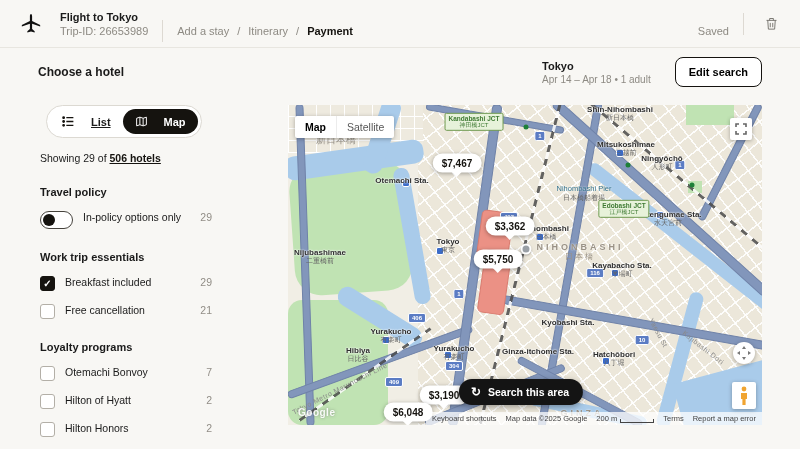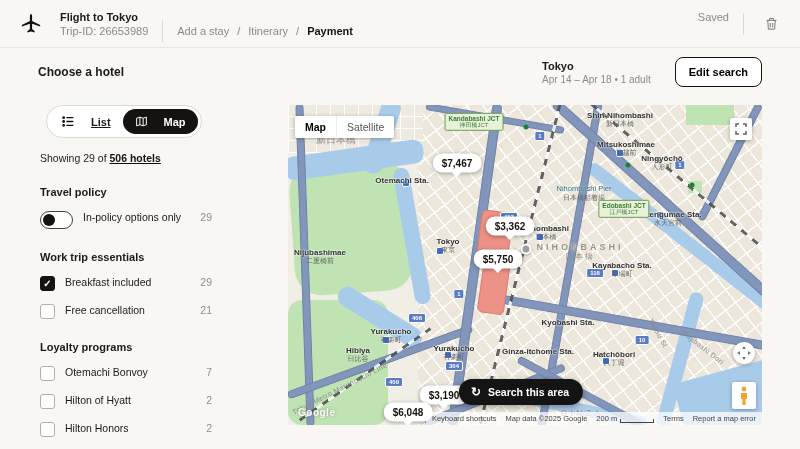--- a/index.html
+++ b/index.html
@@ -12,21 +12,21 @@
   .logo { width:26px; height:26px; margin:0 16px 0 18px; display:flex; align-items:center; justify-content:center; }
   .logo svg { width:22px; height:22px; fill:#111; }
   .hdr-titles { display:flex; flex-direction:column; gap:2px; }
   .hdr-title { font-size:11px; font-weight:700; }
   .hdr-sub { font-size:11px; color:#8d8a83; }
   .vdiv { width:1px; height:22px; background:#ddd9d2; margin:0 14px; align-self:center; }
   .crumbs { display:flex; align-items:center; gap:8px; font-size:11px; color:#8d8a83; padding-top:15px; }
   .crumb { cursor:pointer; }
   .crumb.active { color:#15130f; font-weight:700; }
   .crumb-sep { color:#8d8a83; }
-  .hdr-right { margin-left:auto; display:flex; align-items:flex-start; }
+  .hdr-right { margin-left:auto; display:flex; align-items:flex-end; }
   .saved { font-size:11px; color:#8d8a83; }
   .trash { width:26px; height:26px; display:flex; align-items:center; justify-content:center; margin-right:16px; cursor:pointer; }
   .trash svg { width:15px; height:15px; stroke:#6d6a64; fill:none; stroke-width:1.4; }
 
   
   .toolbar { position:absolute; left:0; top:48px; width:800px; height:48px; display:flex; align-items:center; }
   .page-title { font-size:12px; font-weight:700; margin-left:38px; }
   .tb-right { margin-left:auto; display:flex; align-items:center; margin-right:38px; gap:24px; }
   .dest-block { display:flex; flex-direction:column; gap:2px; }
   .dest { font-size:11px; font-weight:700; }
@@ -282,21 +282,21 @@
     <div class="badge" style="left:354px; top:235px;">10</div>
     <div class="badge" style="left:392px; top:60px;">1</div>
 
     <div class="mlabel area" style="left:48px; top:28px;">
         <span class="en">Chiyoda City</span>
         <span class="jp">新日本橋</span>
       </div>
     <div class="mlabel station" style="left:114px; top:76px;">
         <span class="en">Otemachi Sta.</span>
       </div>
-    <div class="mlabel station" style="left:332px; top:15px;">
+    <div class="mlabel station" style="left:332px; top:9px;">
         <span class="en">Shin-Nihombashi</span>
         <span class="jp">新日本橋</span>
       </div>
     <div class="mlabel station" style="left:338px; top:44px;">
         <span class="en">Mitsukoshimae</span>
         <span class="jp">三越前</span>
       </div>
     <div class="mlabel station" style="left:374px; top:58px;">
         <span class="en">Ningyōchō</span>
         <span class="jp">人形町</span>

